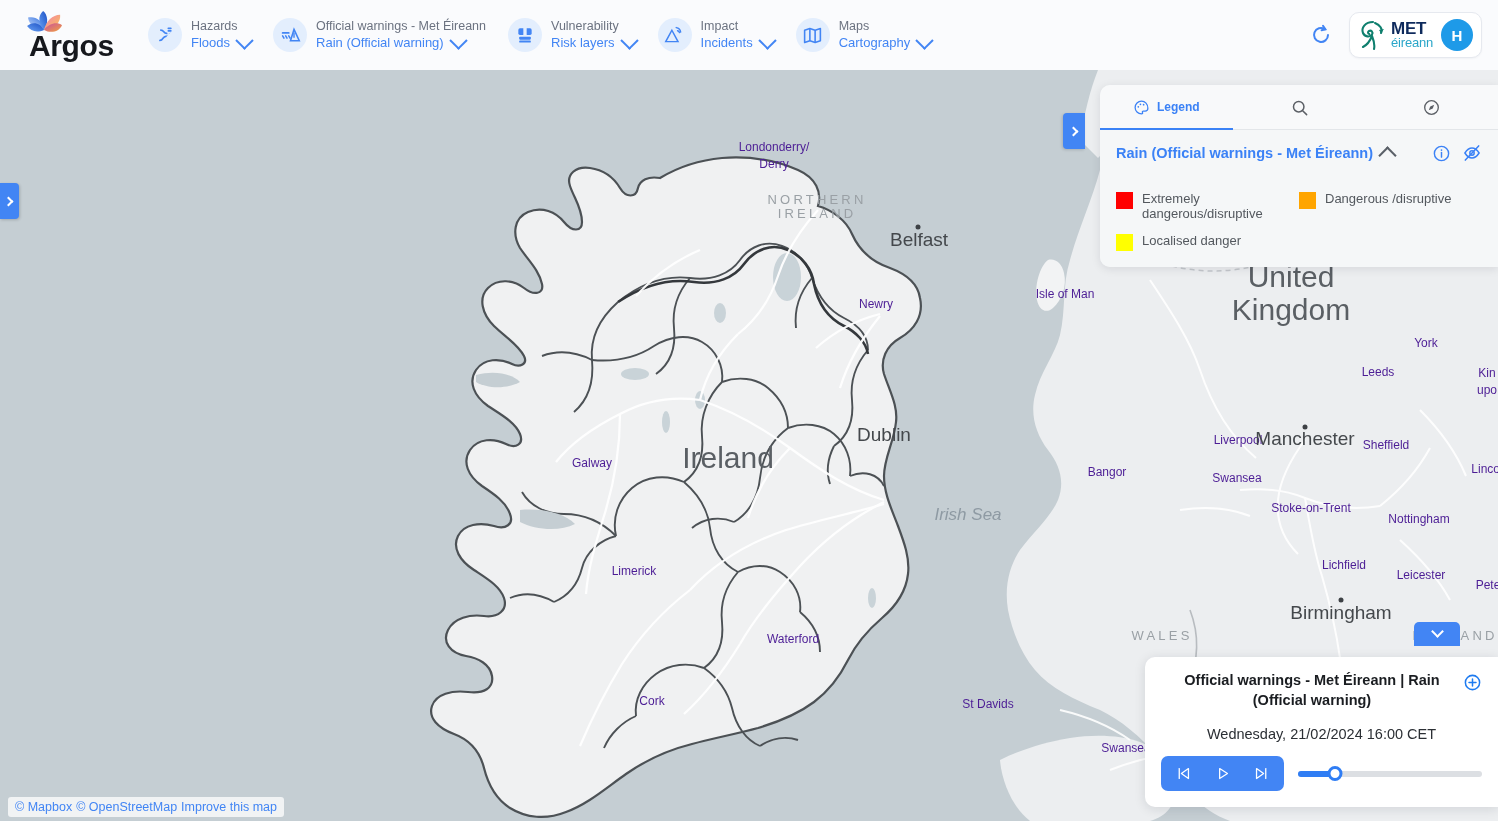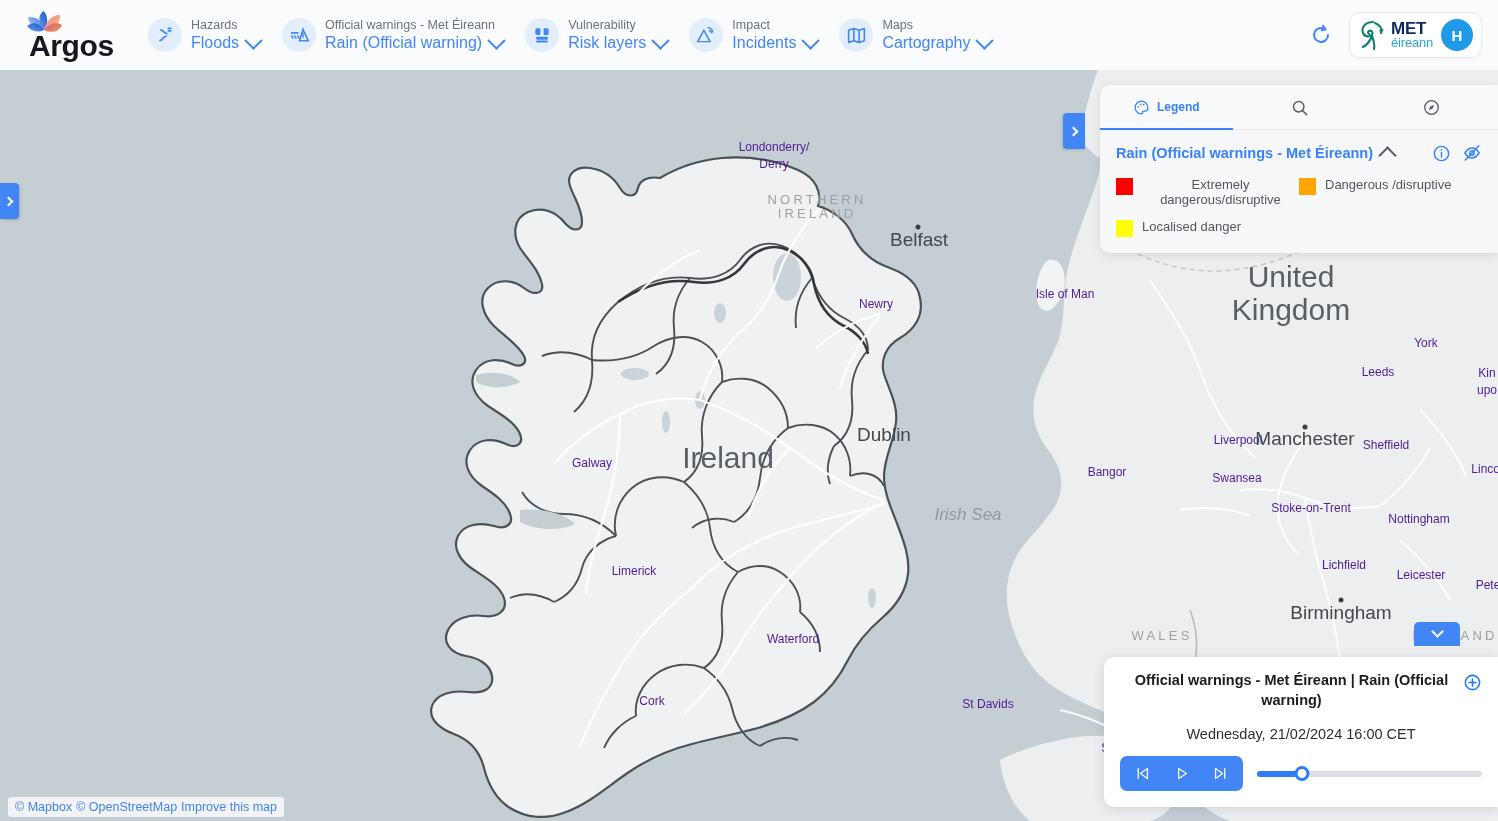--- a/index.html
+++ b/index.html
@@ -42,21 +42,21 @@
     flex: 0 0 34px;
   }
   .nav-icon-badge svg { display: block; }
   .nav-labels { margin-left: 9px; line-height: 1.05; }
   .nav-cat {
     font-size: 12.5px; color: #6b7280; display: block;
     margin-bottom: 3px; white-space: nowrap;
   }
   .nav-sel-row { display: flex; align-items: center; }
   .nav-sel {
-    font-size: 16px; color: #4285f4; font-weight: 400; white-space: nowrap;
+    font-size: 13px; color: #4285f4; font-weight: 400; white-space: nowrap;
   }
   .chev {
     margin-left: 8px; width: 13px; height: 13px;
     border-right: 2px solid #4285f4; border-bottom: 2px solid #4285f4;
     transform: rotate(45deg) translate(-2px,-2px);
     flex: 0 0 auto;
   }
   #header-right {
     margin-left: auto; display: flex; align-items: center;
     margin-right: 16px; gap: 16px;
@@ -159,21 +159,21 @@
     font-size: 14.5px; font-weight: 700; color: #3b82f6;
   }
   #legend-collapse {
     width: 13px; height: 13px;
     border-top: 2px solid #5a6068; border-right: 2px solid #5a6068;
     transform: rotate(-45deg); margin-top: 4px; cursor: pointer;
   }
   #legend-actions { margin-left: auto; display: flex; gap: 11px; align-items: center; }
   #legend-items {
     display: flex; flex-wrap: wrap;
-    margin-top: 14px; row-gap: 11px; text-align: center;
+    margin-top: 28px; row-gap: 11px;
   }
   .legend-item { display: flex; align-items: flex-start; width: 50%; gap: 9px; }
   .swatch { width: 17px; height: 17px; flex: 0 0 17px; margin-top: 1px; }
   .legend-text { font-size: 13px; color: #53585e; line-height: 1.18; }
 
   
   #tl-collapse {
     position: absolute; right: 38px; bottom: 175px;
     width: 46px; height: 24px; background: #4285f4;
     border-radius: 5px 5px 0 0;
@@ -182,21 +182,21 @@
   }
   #tl-collapse .dchev {
     width: 9px; height: 9px;
     border-bottom: 2.2px solid #fff; border-right: 2.2px solid #fff;
     transform: rotate(45deg); margin-top: -5px;
   }
 
   
   #timeline {
     position: absolute; right: 0; bottom: 14px;
-    width: 394px; background: #ffffff;
+    width: 353px; background: #ffffff;
     border-radius: 10px 0 0 10px;
     box-shadow: 0 2px 12px rgba(16,24,40,0.12);
     padding: 14px 16px 16px 16px; z-index: 36;
   }
   #tl-header { display: flex; align-items: flex-start; }
   #tl-title {
     flex: 1; text-align: center; font-size: 14.5px; font-weight: 700;
     color: #1a1d21; line-height: 1.34; padding: 0 6px;
   }
   #tl-add { flex: 0 0 18px; margin-top: 2px; cursor: pointer; }

